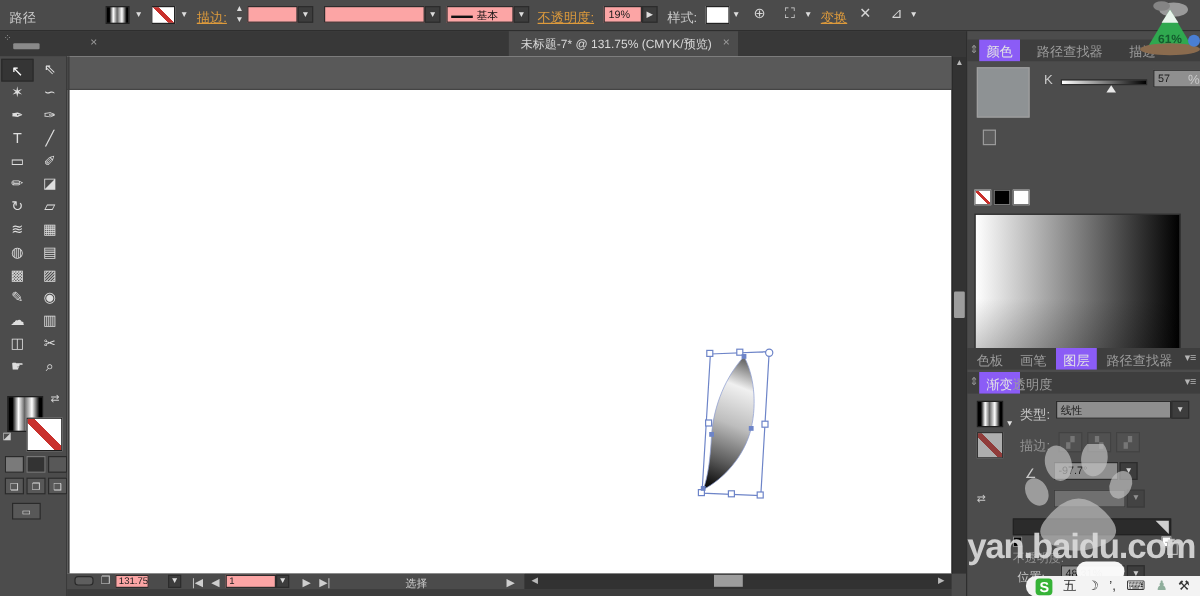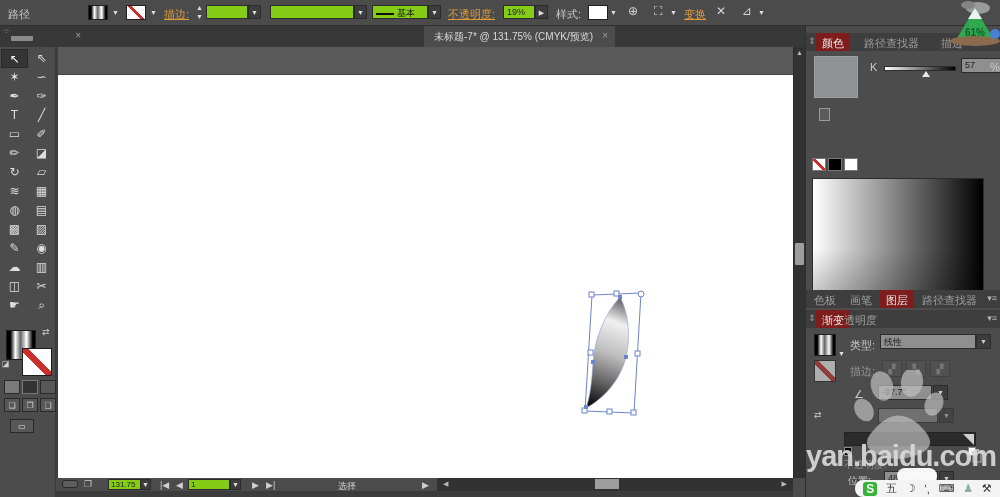--- a/index.html
+++ b/index.html
@@ -9,21 +9,21 @@
   #app { position:relative; width:1000px; height:497px; background:#4c4c4c; color:#cfcfcf; }
 
   
   #control-bar { left:0; top:0; width:1000px; height:26px; background:#4b4b4b; border-bottom:1px solid #2e2e2e; font-size:11px; }
   #control-bar .lbl { position:absolute; top:7px; color:#c9c9c9; }
   .orange { color:#de9b3c !important; text-decoration:underline; }
   .swatch { position:absolute; top:5px; width:20px; height:15px; border:1px solid #222; background:#fff; }
   .grad-stripes { background:linear-gradient(90deg,#000 0 12%,#fff 30%,#666 48%,#fff 70%,#000 92%); }
   .none-slash { background:linear-gradient(45deg,transparent 42%,#c9302c 42%,#c9302c 58%,transparent 58%),#fff; }
   .dd { position:absolute; top:9px; font-size:7px; color:#ddd; }
-  .field { position:absolute; background:#84cc16; color:#1c1c1c; border:1px solid #2c2c2c; font-size:9px; padding:1px 3px; height:14px; }
+  .field { position:absolute; background:#fca5a5; color:#1c1c1c; border:1px solid #2c2c2c; font-size:9px; padding:1px 3px; height:14px; }
   .ddbtn { position:absolute; width:13px; height:14px; background:#3d3d3d; border:1px solid #2c2c2c; color:#ddd; font-size:7px; text-align:center; line-height:13px; }
   .cbicon { position:absolute; top:4px; color:#d5d5d5; font-size:12px; }
 
   
   #tab-bar { left:0; top:26px; width:1000px; height:21px; background:#383838; }
   #toolbar-grip { position:absolute; left:0; top:0; width:56px; height:21px; }
   #toolbar-grip .dots { position:absolute; left:3px; top:1px; color:#8d8d8d; font-size:8px; letter-spacing:1px;}
   #toolbar-grip .bar { position:absolute; left:11px; top:10px; width:22px; height:5px; background:#8a8a8a; border-radius:1px; }
   .doc-tab { position:absolute; top:0; height:21px; font-size:10px; color:#b9b9b9; padding:4px 22px 0 10px; white-space:nowrap; }
   .doc-tab.active { background:#4c4c4c; color:#d8d8d8; }
@@ -46,21 +46,21 @@
   #paste-band { left:0; top:0; width:737px; height:28px; background:#595959; border-bottom:1px solid #444; position:absolute; }
   #canvas-left-edge { position:absolute; left:0; top:0; width:2px; height:431px; background:#3e3e3e; }
   #vscroll { left:793px; top:47px; width:12px; height:431px; background:#323232; border-left:1px solid #2a2a2a; }
   #vscroll .arrow { position:absolute; left:2px; top:2px; color:#b9b9b9; font-size:7px; }
   #vscroll .thumb { position:absolute; left:1px; top:196px; width:9px; height:22px; background:#9d9d9d; border-radius:1px; }
 
   
   #right-dock { left:805px; top:26px; width:195px; height:471px; background:#4c4c4c; border-left:1px solid #2e2e2e; font-size:11px; }
   .ptab-row { position:absolute; left:0; width:195px; height:18px; background:#3e3e3e; }
   .ptab { position:absolute; top:0; height:18px; padding:3px 6px 0 6px; color:#9c9c9c; font-size:11px; white-space:nowrap; }
-  .ptab.active { background:#7f1d1d; color:#e4e4e4;text-align:right; }
+  .ptab.active { background:#8b5cf6; color:#e4e4e4;text-align:right; }
   .pmenu { position:absolute; right:4px; top:3px; color:#b5b5b5; font-size:9px; }
   .cycle { position:absolute; left:2px; top:3px; color:#9a9a9a; font-size:9px; }
 
   #color-swatch-big { position:absolute; left:8px; top:30px; width:44px; height:42px; background:#8e9294; border:1px solid #9f9f9f; }
   #gamut-icon { position:absolute; left:13px; top:82px; width:11px; height:13px; border:1px solid #9a9a9a; background:#5c5c5c; }
   #k-slider { position:absolute; left:78px; top:40px; width:72px; height:5px; background:linear-gradient(90deg,#fff,#000); border:1px solid #2d2d2d; }
   #k-thumb { position:absolute; left:116px; top:45px; width:0; height:0; border-left:4px solid transparent; border-right:4px solid transparent; border-bottom:6px solid #e8e8e8; }
   .tiny-swatch { position:absolute; top:132px; width:14px; height:13px; border:1px solid #777; }
   #spectrum { position:absolute; left:6px; top:152px; width:172px; height:129px; border:1px solid #2d2d2d;
     background:linear-gradient(to bottom,rgba(0,0,0,0) 55%,rgba(0,0,0,.28)),linear-gradient(to right,#ffffff,#000000); }
@@ -322,21 +322,21 @@
     <polygon points="27,8 8,40 46,40" fill="#2fa84f"></polygon>
     <polygon points="27,8 20,19 34,19" fill="#e9f5ec"></polygon>
     <ellipse cx="27" cy="41" rx="25" ry="5" fill="#8a6b4e"></ellipse>
     <circle cx="47" cy="34" r="5" fill="#4a7fd4"></circle>
     <text x="27" y="36" text-anchor="middle" font-size="10" font-weight="bold" fill="#145c2e">61%</text>
   </svg>
 
   <div id="status-bar" class="abs">
     <span class="sb-item" style="left:6px;width:16px;height:8px;border:1px solid #2a2a2a;background:#5e5e5e;border-radius:3px"></span>
     <span class="sb-item" style="left:28px;top:1px">❐</span>
-    <span class="sb-item field" style="left:52px;top:1px;width:40px;height:11px;font-size:8px;padding:0 2px">131.75</span>
+    <span class="sb-item field" style="left:40px;top:1px;width:28px;height:11px;font-size:8px;padding:0 2px">131.75</span>
     <span class="sb-item ddbtn" style="left:84px;top:1px;width:11px;height:11px;line-height:10px">▼</span>
     <span class="sb-item" style="left:104px">|◀</span>
     <span class="sb-item" style="left:120px">◀</span>
     <span class="sb-item field" style="left:132px;top:1px;width:42px;height:11px;font-size:8px;padding:0 2px">1</span>
     <span class="sb-item ddbtn" style="left:174px;top:1px;width:11px;height:11px;line-height:10px">▼</span>
     <span class="sb-item" style="left:196px">▶</span>
     <span class="sb-item" style="left:210px">▶|</span>
     <span class="sb-item" style="left:282px">选择</span>
     <span class="sb-item" style="left:366px">▶</span>
   </div>

